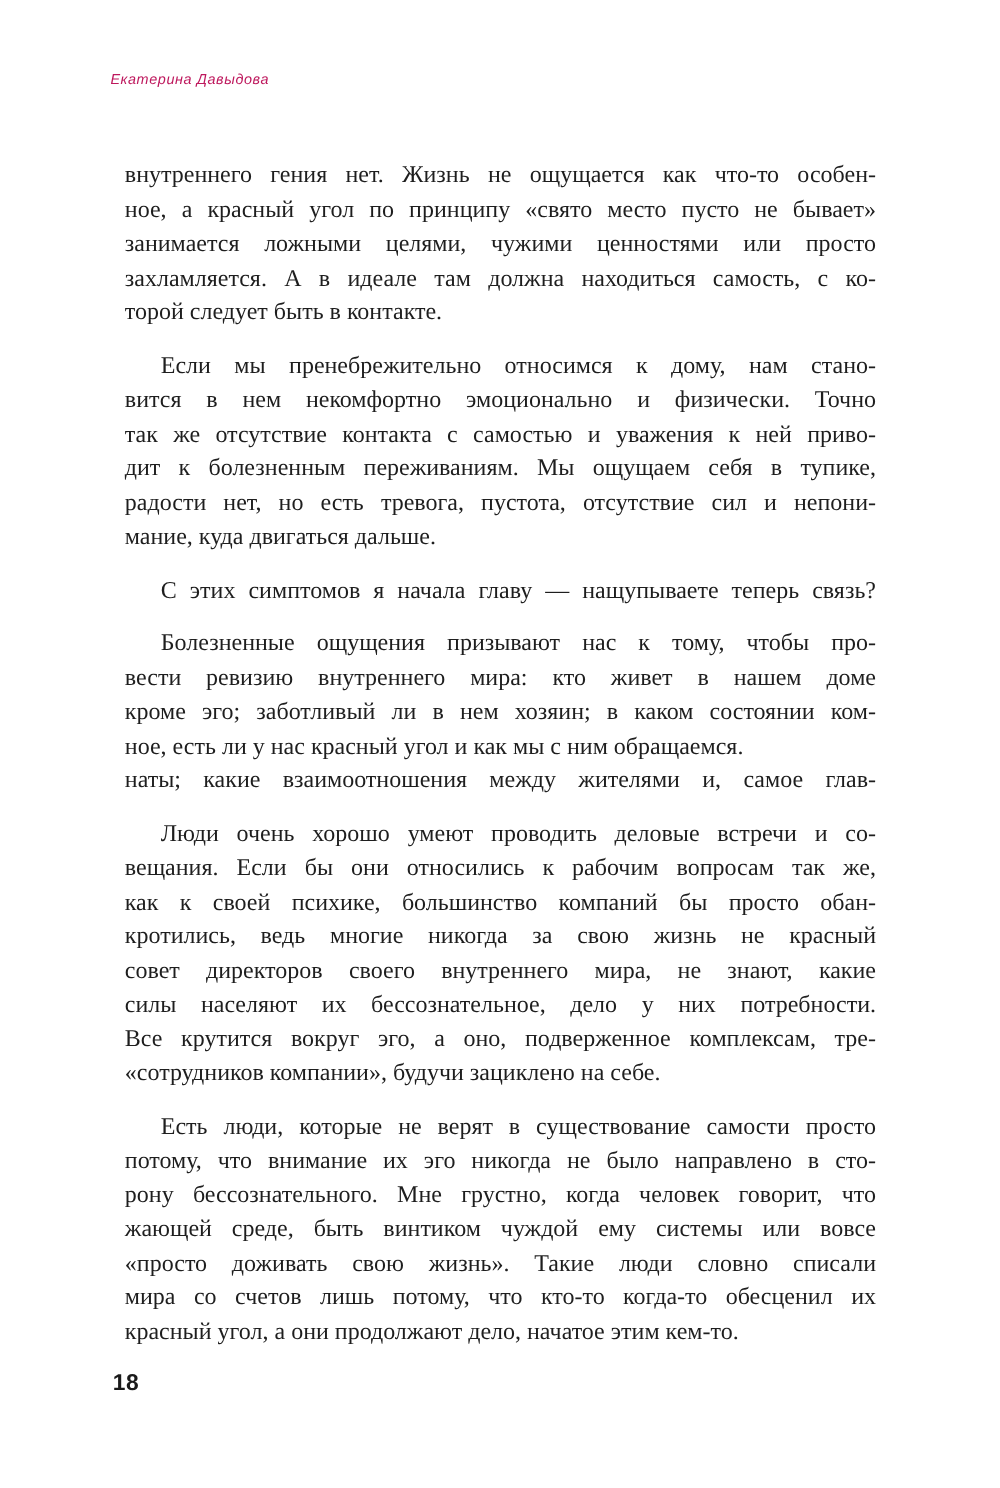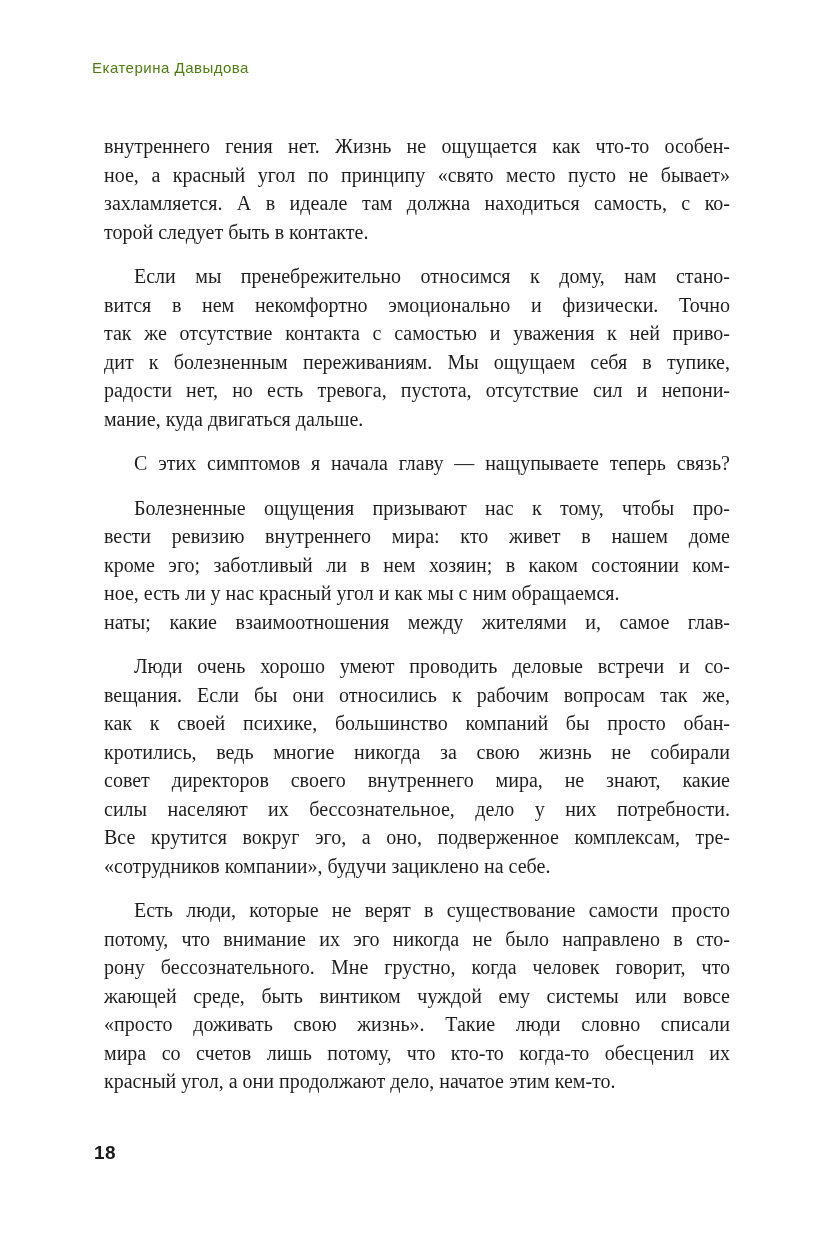--- a/index.html
+++ b/index.html
@@ -9,23 +9,24 @@
     height: 1240px;
     background: #ffffff;
     overflow: hidden;
     font-family: "Liberation Serif", serif;
   }
   .running-header {
     position: absolute;
     left: 92px;
     top: 59px;
     font-family: "Liberation Sans", sans-serif;
-    font-size: 15px;
+    font-size: 12px;
     letter-spacing: 0.5px;
-    color: #4d7c0f;
+    color: #be185d;
+    font-style: italic;
   }
   .body-text {
     position: absolute;
     left: 88px;
     top: 116px;
     width: 658px;
     font-size: 20px;
     line-height: 28.5px;
     color: #1e1e1e;
   }
@@ -55,20 +56,21 @@
 </head>
 <body>
 
 <div class="page">
   <div class="running-header">Екатерина Давыдова</div>
 
   <div class="body-text" id="body-text">
       <div class="para">
         <div class="line">внутреннего гения нет. Жизнь не ощущается как что-то особен-</div>
         <div class="line">ное, а красный угол по принципу «свято место пусто не бывает»</div>
+        <div class="line">занимается ложными целями, чужими ценностями или просто</div>
         <div class="line">захламляется. А в идеале там должна находиться самость, с ко-</div>
         <div class="line last">торой следует быть в контакте.</div>
       </div>
       <div class="para">
         <div class="line indent">Если мы пренебрежительно относимся к дому, нам стано-</div>
         <div class="line">вится в нем некомфортно эмоционально и физически. Точно</div>
         <div class="line">так же отсутствие контакта с самостью и уважения к ней приво-</div>
         <div class="line">дит к болезненным переживаниям. Мы ощущаем себя в тупике,</div>
         <div class="line">радости нет, но есть тревога, пустота, отсутствие сил и непони-</div>
         <div class="line last">мание, куда двигаться дальше.</div>
@@ -80,21 +82,21 @@
         <div class="line indent">Болезненные ощущения призывают нас к тому, чтобы про-</div>
         <div class="line">вести ревизию внутреннего мира: кто живет в нашем доме</div>
         <div class="line">кроме эго; заботливый ли в нем хозяин; в каком состоянии ком-</div>
         <div class="line last">ное, есть ли у нас красный угол и как мы с ним обращаемся.</div>
         <div class="line">наты; какие взаимоотношения между жителями и, самое глав-</div>
       </div>
       <div class="para">
         <div class="line indent">Люди очень хорошо умеют проводить деловые встречи и со-</div>
         <div class="line">вещания. Если бы они относились к рабочим вопросам так же,</div>
         <div class="line">как к своей психике, большинство компаний бы просто обан-</div>
-        <div class="line">кротились, ведь многие никогда за свою жизнь не собирали</div>
+        <div class="line">кротились, ведь многие никогда за свою жизнь не красный</div>
         <div class="line">совет директоров своего внутреннего мира, не знают, какие</div>
         <div class="line">силы населяют их бессознательное, дело у них потребности.</div>
         <div class="line">Все крутится вокруг эго, а оно, подверженное комплексам, тре-</div>
         <div class="line last">«сотрудников компании», будучи зациклено на себе.</div>
       </div>
       <div class="para space-before">
         <div class="line indent">Есть люди, которые не верят в существование самости просто</div>
         <div class="line">потому, что внимание их эго никогда не было направлено в сто-</div>
         <div class="line">рону бессознательного. Мне грустно, когда человек говорит, что</div>
         <div class="line">жающей среде, быть винтиком чуждой ему системы или вовсе</div>

